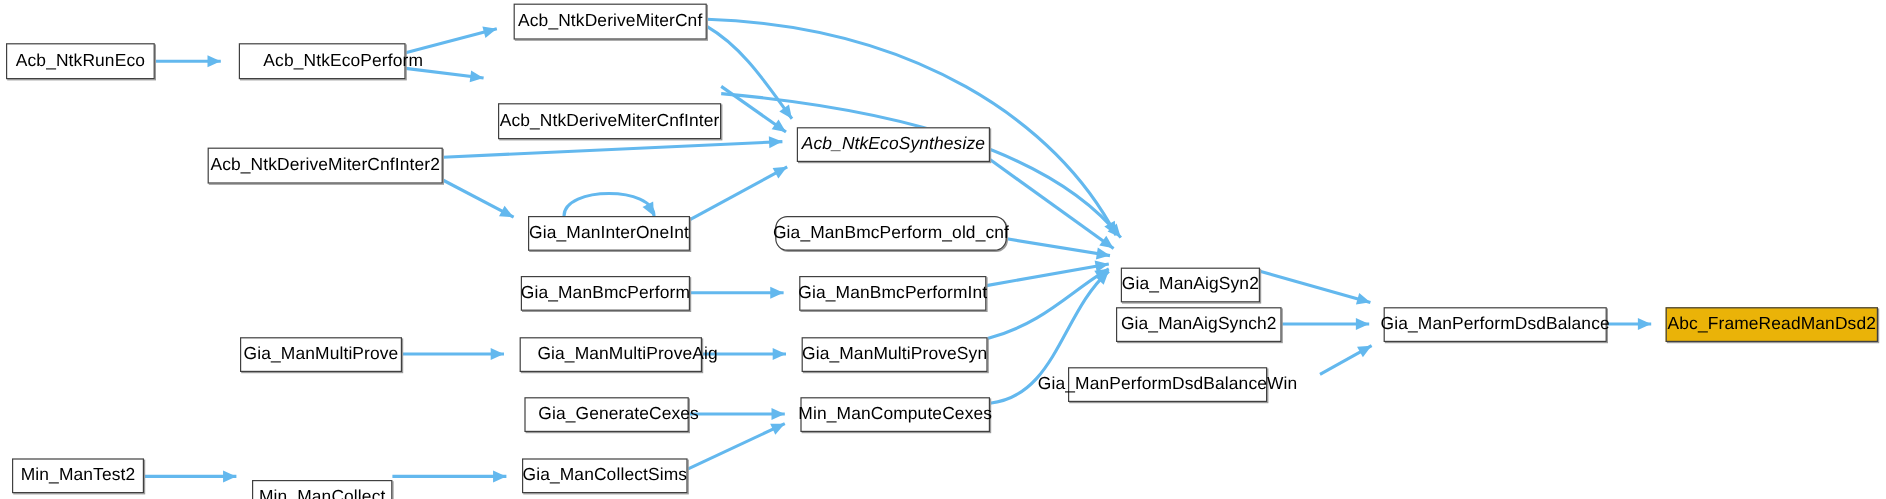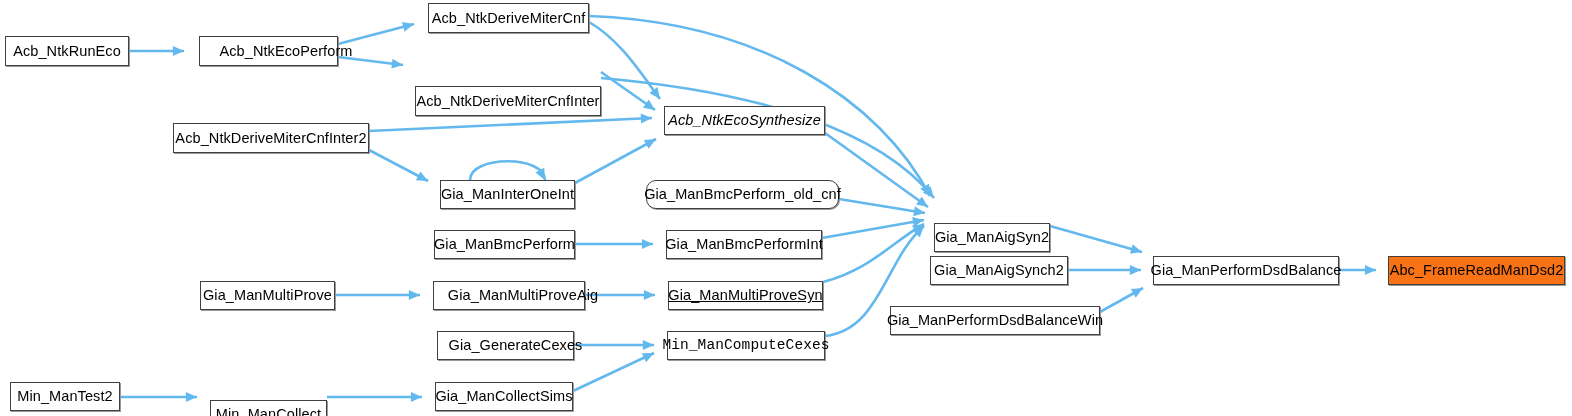--- a/index.html
+++ b/index.html
@@ -20,21 +20,21 @@
     color:#000000;
     font-size:14.5px;
     line-height:1;
     display:flex;
     align-items:center;
     justify-content:center;
     white-space:nowrap;
     box-shadow:1px 1px 0 0 #9a9a9a;
     letter-spacing:0.1px;
   }
-  .node.highlight{ background:#f97316; }
+  .node.highlight{ background:#eab308; }
   .edge-path{ fill:none; stroke:#63b8ee; stroke-width:2.6; }
   .edge-head{ fill:#63b8ee; }
 </style>
 </head>
 <body>
 
 <div id="graph-root">
   <svg id="edges" viewBox="0 0 1572 416">
       <path d="M129,51 L184,51" class="edge-path"></path>
       <polygon points="183.89999389648438,51 172.89999389648438,56 172.89999389648438,46" class="edge-head"></polygon>
@@ -124,39 +124,39 @@
       </div>
       <div class="node" style="left: 666px; top: 230px; width: 156px; height: 29px;">
         <span>Gia_ManBmcPerformInt</span>
       </div>
       <div class="node" style="left: 200px; top: 281px; width: 135px; height: 29px;">
         <span>Gia_ManMultiProve</span>
       </div>
       <div class="node" style="left: 433px; top: 281px; width: 152px; height: 29px; padding-left: 28px;">
         <span>Gia_ManMultiProveAig</span>
       </div>
-      <div class="node" style="left: 668px; top: 281px; width: 155px; height: 29px; text-decoration: underline;">
+      <div class="node" style="left: 668px; top: 281px; width: 155px; height: 29px;">
         <span>Gia_ManMultiProveSyn</span>
       </div>
       <div class="node" style="left: 930px; top: 256px; width: 138px; height: 29px;">
         <span>Gia_ManAigSynch2</span>
       </div>
       <div class="node" style="left: 1153px; top: 256px; width: 186px; height: 29px;">
         <span>Gia_ManPerformDsdBalance</span>
       </div>
       <div class="node highlight" style="left: 1388px; top: 256px; width: 177px; height: 29px;">
         <span>Abc_FrameReadManDsd2</span>
       </div>
-      <div class="node" style="left: 890px; top: 306px; width: 210px; height: 29px;">
+      <div class="node" style="left: 890px; top: 306px; width: 166px; height: 29px;">
         <span>Gia_ManPerformDsdBalanceWin</span>
       </div>
       <div class="node" style="left: 437px; top: 331px; width: 137px; height: 29px; padding-left: 20px;">
         <span>Gia_GenerateCexes</span>
       </div>
-      <div class="node" style="left: 667px; top: 331px; width: 158px; height: 29px; font-family: Liberation Mono, monospace;">
+      <div class="node" style="left: 667px; top: 331px; width: 158px; height: 29px;">
         <span>Min_ManComputeCexes</span>
       </div>
       <div class="node" style="left: 10px; top: 382px; width: 110px; height: 29px; align-items: center;">
         <span>Min_ManTest2</span>
       </div>
       <div class="node" style="left: 210px; top: 400px; width: 117px; height: 29px;">
         <span>Min_ManCollect</span>
       </div>
       <div class="node" style="left: 435px; top: 382px; width: 138px; height: 29px; justify-content: center;">
         <span>Gia_ManCollectSims</span>

